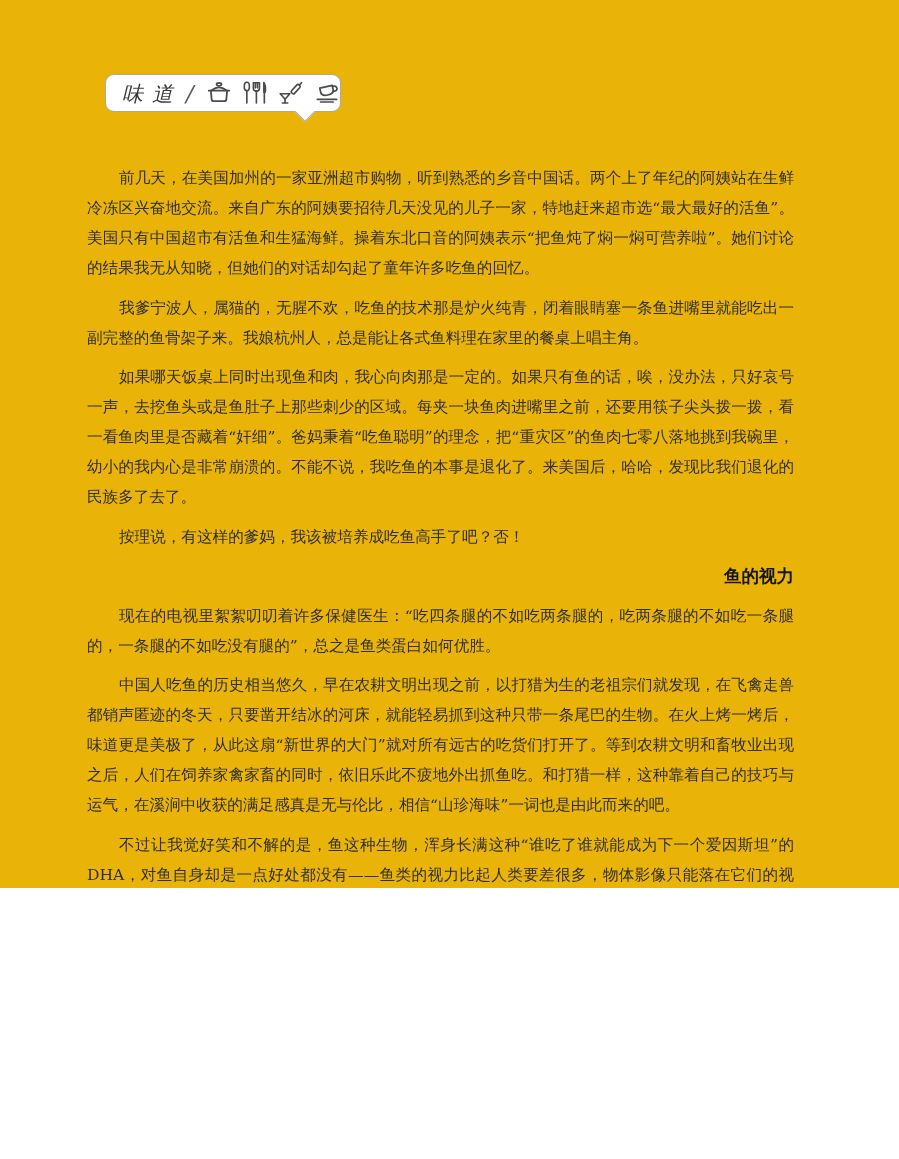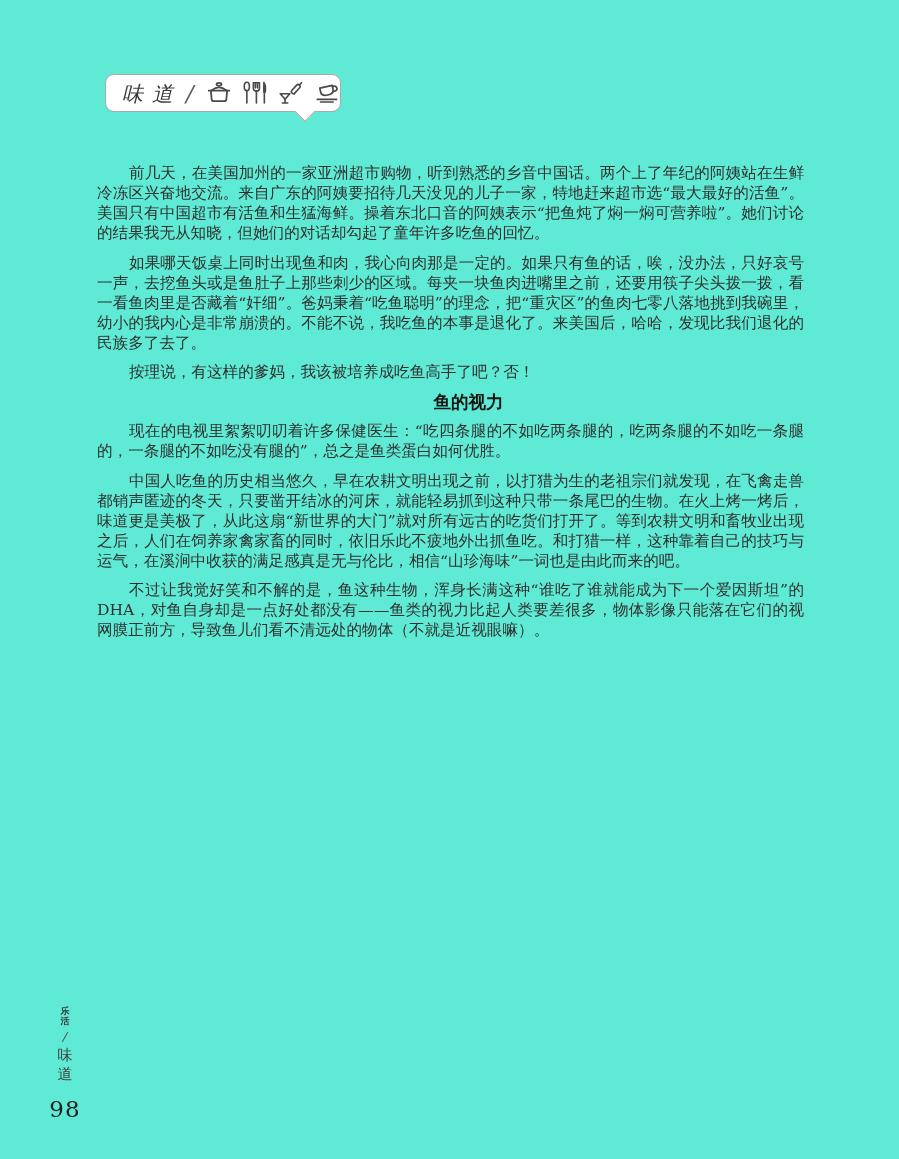--- a/index.html
+++ b/index.html
@@ -1,37 +1,37 @@
 <!DOCTYPE html>
 <html lang="zh"><head>
 <meta charset="utf-8">
 <style>
   html,body{margin:0;padding:0;background:#fff;}
-  .page{position:relative;width:899px;height:1159px;background:#5eead4;overflow:hidden;
+  .page{position:relative;width:899px;height:888px;background:#eab308;overflow:hidden;
         font-family:"DejaVu Serif","Liberation Serif",serif;}
 
   
   .badge{position:absolute;left:105px;top:74px;width:236px;height:38px;background:#fff;
          border:1.5px solid #a9a9a9;border-radius:9px;display:flex;align-items:center;
          box-sizing:border-box;padding:0 10px 0 16px;gap:8px;z-index:2;}
   .badge-tail{position:absolute;left:192px;bottom:-8px;width:13px;height:13px;background:#fff;
          border-right:1.5px solid #a9a9a9;border-bottom:1.5px solid #a9a9a9;
          transform:rotate(45deg);}
   .badge-title{font-size:21px;letter-spacing:9px;font-style:italic;color:#3a3a3a;
          white-space:nowrap;line-height:1;padding-top:2px;}
   .badge-slash{font-size:23px;color:#5a5a5a;font-style:italic;font-weight:300;margin:0 3px 0 -4px;}
   .badge-icons{display:flex;align-items:center;gap:8px;}
   .badge-icons svg{display:block;}
 
   
-  .content{position:absolute;left:97px;top:163px;width:707px;font-size:15.6px;
-         line-height:20px;color:#303030;text-align:justify;}
+  .content{position:absolute;left:87px;top:163px;width:707px;font-size:15.6px;
+         line-height:30px;color:#303030;text-align:justify;}
   .content p{margin:0 0 9.5px;text-indent:2.05em;}
   .section-heading{font-family:"DejaVu Sans","Liberation Sans",sans-serif;font-weight:700;
-         font-size:17.5px;color:#141414;margin:24px 0 13px;text-indent:0;text-align:center;}
+         font-size:17.5px;color:#141414;margin:24px 0 13px;text-indent:0;text-align:right;}
 
   
   .sidebar{position:absolute;left:48px;top:1006px;width:34px;display:flex;
          flex-direction:column;align-items:center;color:#3c3c3c;}
   .sb-mag{font-size:9px;font-weight:700;line-height:10px;text-align:center;
          font-family:"DejaVu Sans","Liberation Sans",sans-serif;letter-spacing:0;}
   .sb-mag span{display:block;}
   .sb-slash{font-size:13px;color:#555;margin:3px 0 2px;transform:rotate(12deg);}
   .sb-sec{font-size:15px;line-height:19px;color:#444;text-align:center;}
   .sb-sec span{display:block;}
@@ -88,20 +88,21 @@
           <path d="M3.8 17.6 H20.4"></path>
           <path d="M6.6 19.8 H17.4"></path>
         </svg>
       </span>
     </span>
     <span class="badge-tail"></span>
   </div>
 
   <div class="content">
     <p>前几天，在美国加州的一家亚洲超市购物，听到熟悉的乡音中国话。两个上了年纪的阿姨站在生鲜冷冻区兴奋地交流。来自广东的阿姨要招待几天没见的儿子一家，特地赶来超市选“最大最好的活鱼”。美国只有中国超市有活鱼和生猛海鲜。操着东北口音的阿姨表示“把鱼炖了焖一焖可营养啦”。她们讨论的结果我无从知晓，但她们的对话却勾起了童年许多吃鱼的回忆。</p>
+    <p>我爹宁波人，属猫的，无腥不欢，吃鱼的技术那是炉火纯青，闭着眼睛塞一条鱼进嘴里就能吃出一副完整的鱼骨架子来。我娘杭州人，总是能让各式鱼料理在家里的餐桌上唱主角。</p>
     <p>如果哪天饭桌上同时出现鱼和肉，我心向肉那是一定的。如果只有鱼的话，唉，没办法，只好哀号一声，去挖鱼头或是鱼肚子上那些刺少的区域。每夹一块鱼肉进嘴里之前，还要用筷子尖头拨一拨，看一看鱼肉里是否藏着“奸细”。爸妈秉着“吃鱼聪明”的理念，把“重灾区”的鱼肉七零八落地挑到我碗里，幼小的我内心是非常崩溃的。不能不说，我吃鱼的本事是退化了。来美国后，哈哈，发现比我们退化的民族多了去了。</p>
     <p>按理说，有这样的爹妈，我该被培养成吃鱼高手了吧？否！</p>
 
     <p class="section-heading">鱼的视力</p>
 
     <p>现在的电视里絮絮叨叨着许多保健医生：“吃四条腿的不如吃两条腿的，吃两条腿的不如吃一条腿的，一条腿的不如吃没有腿的”，总之是鱼类蛋白如何优胜。</p>
     <p>中国人吃鱼的历史相当悠久，早在农耕文明出现之前，以打猎为生的老祖宗们就发现，在飞禽走兽都销声匿迹的冬天，只要凿开结冰的河床，就能轻易抓到这种只带一条尾巴的生物。在火上烤一烤后，味道更是美极了，从此这扇“新世界的大门”就对所有远古的吃货们打开了。等到农耕文明和畜牧业出现之后，人们在饲养家禽家畜的同时，依旧乐此不疲地外出抓鱼吃。和打猎一样，这种靠着自己的技巧与运气，在溪涧中收获的满足感真是无与伦比，相信“山珍海味”一词也是由此而来的吧。</p>
     <p>不过让我觉好笑和不解的是，鱼这种生物，浑身长满这种“谁吃了谁就能成为下一个爱因斯坦”的DHA，对鱼自身却是一点好处都没有——鱼类的视力比起人类要差很多，物体影像只能落在它们的视网膜正前方，导致鱼儿们看不清远处的物体（不就是近视眼嘛）。</p>
   </div>
 

